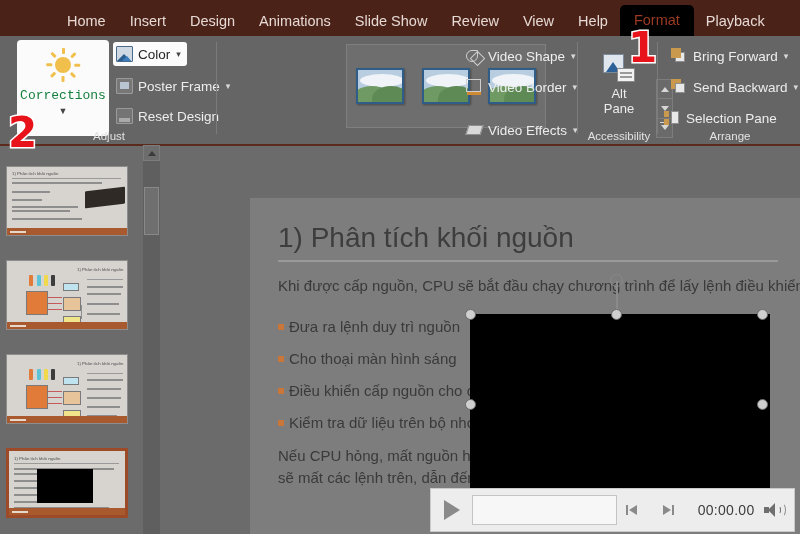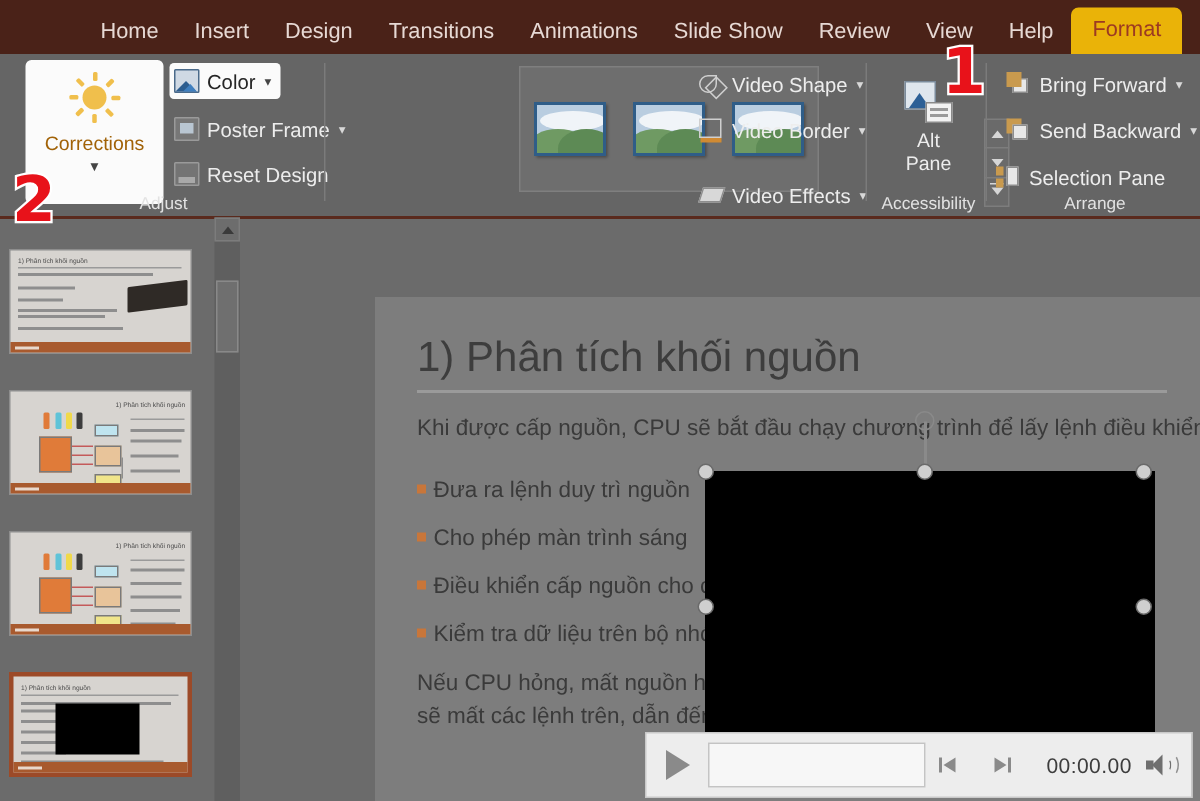--- a/index.html
+++ b/index.html
@@ -21,21 +21,21 @@
   }
   .tab {
     font-size:14.5px;
     color:#e7d9d4;
     padding:0 12px;
     height:30px;
     line-height:30px;
     white-space:nowrap;
   }
   .tab.active {
-    background:#eab308;
+    background:#000000;
     color:#9c3a22;
     border-radius:5px 5px 0 0;
     height:31px;
     line-height:31px;
     padding:0 14px;
   }
 
   
   #ribbon {
     position:absolute; left:0; top:36px; width:800px; height:110px;
@@ -54,21 +54,21 @@
 
   
   #corrections-btn {
     position:absolute; left:17px; top:4px; width:92px; height:96px;
     background:#fbfbfb;
     border-radius:4px;
     display:flex; flex-direction:column; align-items:center;
     padding-top:8px;
     cursor:pointer;
   }
-  #corrections-btn .lbl { font-size:13px; color:#a16207; margin-top:6px; }
+  #corrections-btn .lbl { font-size:13px; color:#15803d; margin-top:6px;font-family:Liberation Mono, monospace; }
   #corrections-btn .carat { font-size:9px; color:#444; margin-top:3px; }
   .sun { width:34px; height:34px; position:relative; }
   .sun .core {
     position:absolute; left:9px; top:9px; width:16px; height:16px;
     border-radius:50%; background:#f0bf4c;
   }
   .sun i {
     position:absolute; left:16px; top:0px; width:2.5px; height:6px;
     background:#f0bf4c; border-radius:1px;
     transform-origin:1.25px 17px;
@@ -355,21 +355,20 @@
     font-family:"DejaVu Sans", sans-serif; z-index:30; line-height:1;
   }
 </style>
 </head>
 <body>
 
 <div id="tabbar">
   <div class="tab">Home</div>
   <div class="tab">Insert</div>
   <div class="tab">Design</div>
-  <div class="tab">Transitions</div>
   <div class="tab">Animations</div>
   <div class="tab">Slide Show</div>
   <div class="tab">Review</div>
   <div class="tab">View</div>
   <div class="tab">Help</div>
   <div class="tab active">Format</div>
   <div class="tab">Playback</div>
 </div>
 
 <div id="ribbon">
@@ -597,21 +596,21 @@
 
     <div id="slide-title">1) Phân tích khối nguồn</div>
     <div id="title-rule"></div>
 
     <div class="body-p" style="top:78px;">Khi được cấp nguồn, CPU sẽ bắt đầu chạy chương trình để lấy lệnh điều khiển điện thoại:</div>
 
     <div class="bullet" style="top:120px;">
       <span class="bsq"></span><span>Đưa ra lệnh duy trì nguồn</span>
     </div>
     <div class="bullet" style="top:152px;">
-      <span class="bsq"></span><span>Cho phép màn trình sáng</span>
+      <span class="bsq"></span><span>Cho thoại màn hình sáng</span>
     </div>
     <div class="bullet" style="top:184px;">
       <span class="bsq"></span><span>Điều khiển cấp nguồn cho các khối</span>
     </div>
     <div class="bullet" style="top:216px;">
       <span class="bsq"></span><span>Kiểm tra dữ liệu trên bộ nhớ</span>
     </div>
 
     <div class="body-p" style="top:248px;">Nếu CPU hỏng, mất nguồn hoặc không chạy chương trình thì</div>
     <div class="body-p" style="top:270px;">sẽ mất các lệnh trên, dẫn đến không mở được nguồn.</div>

